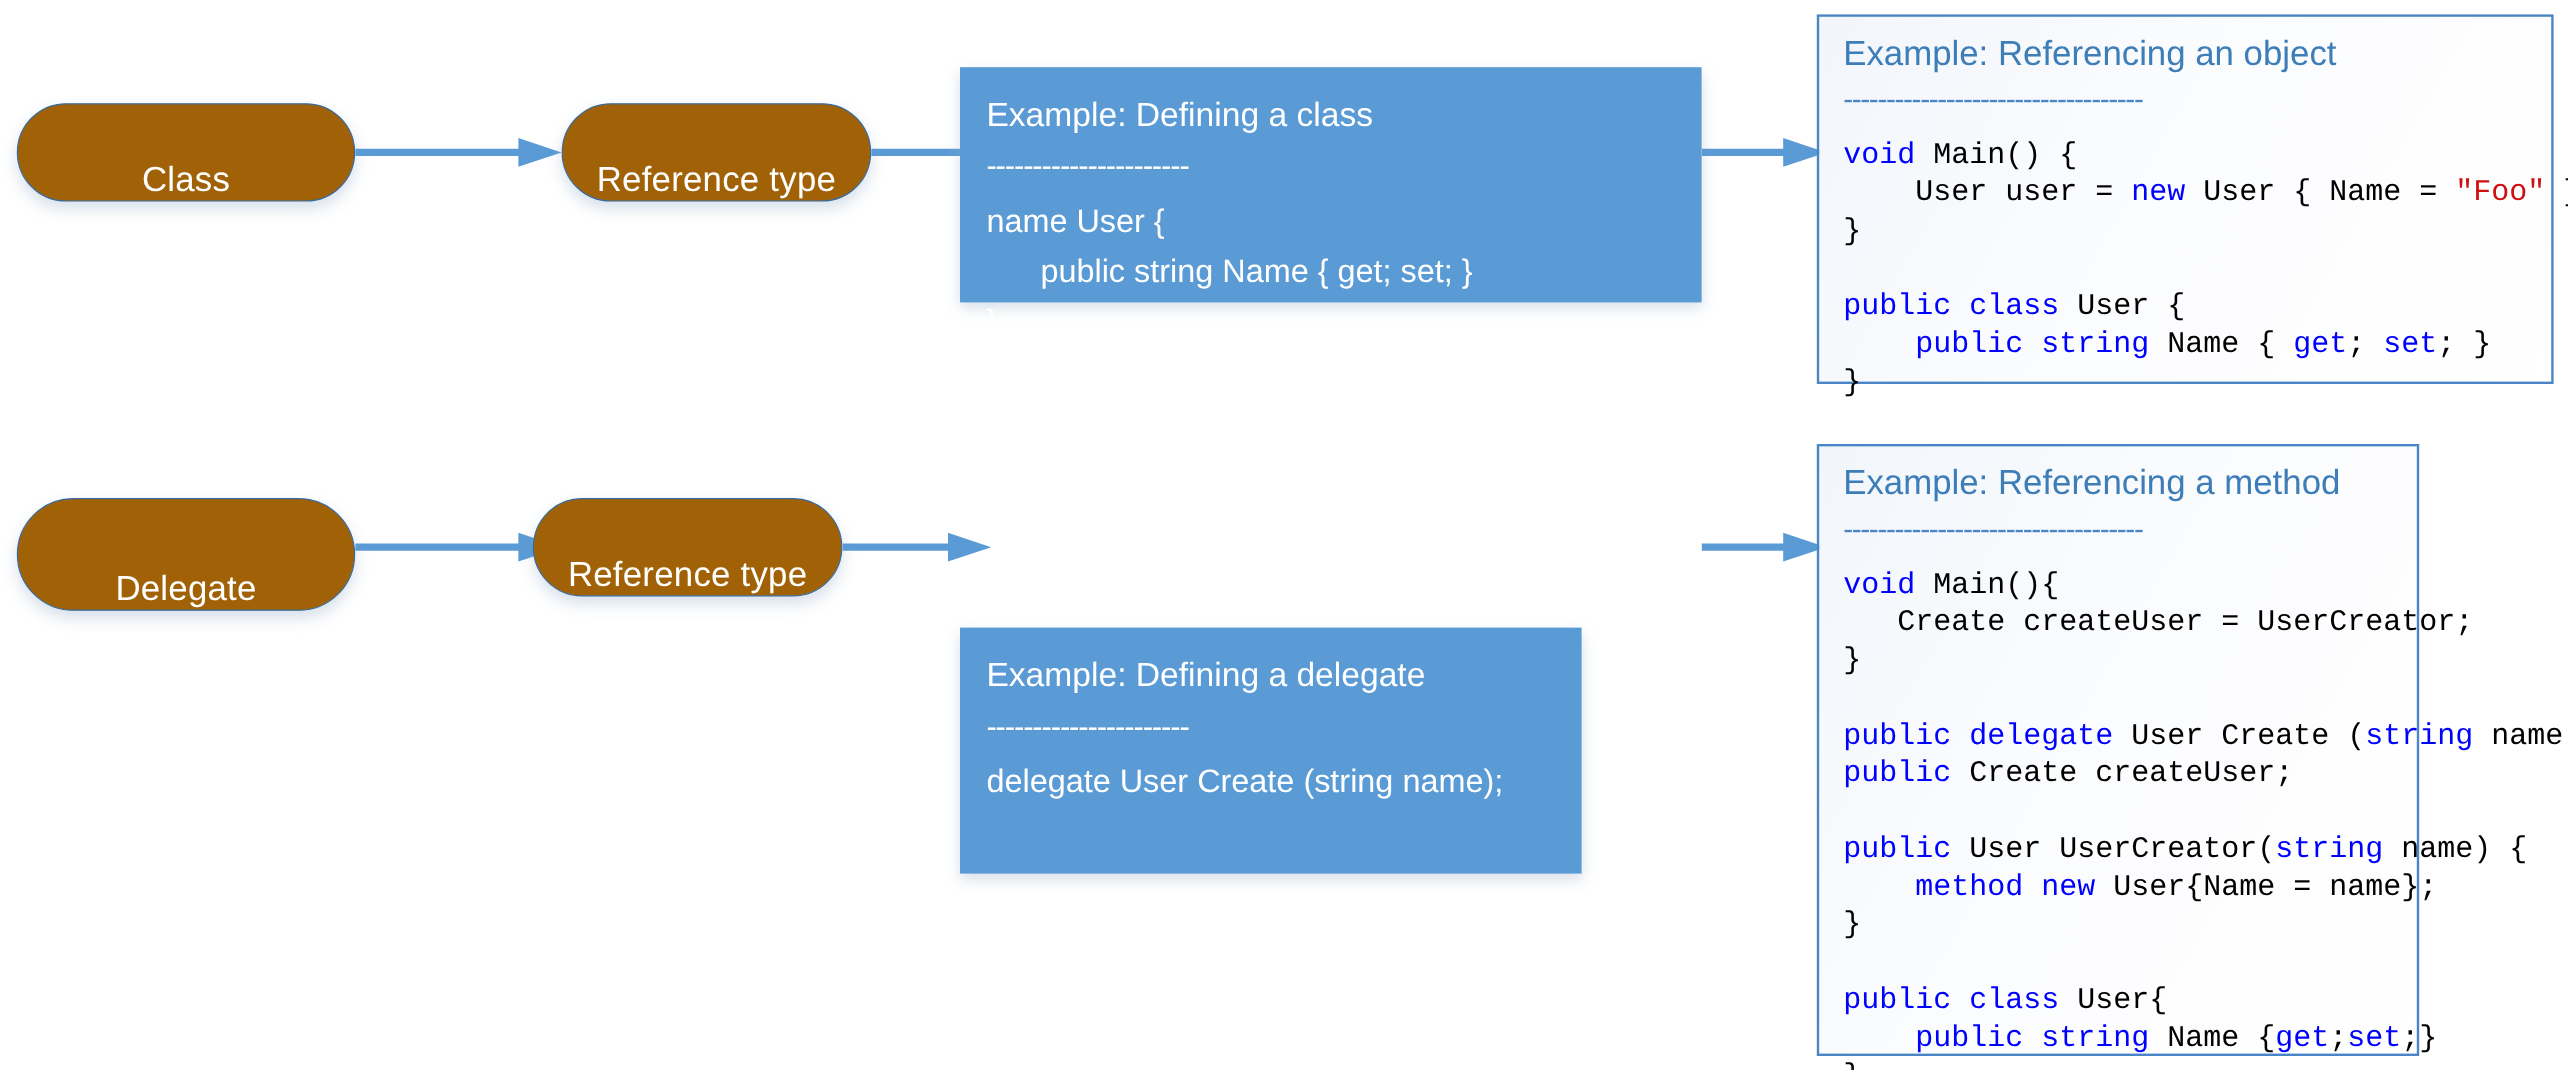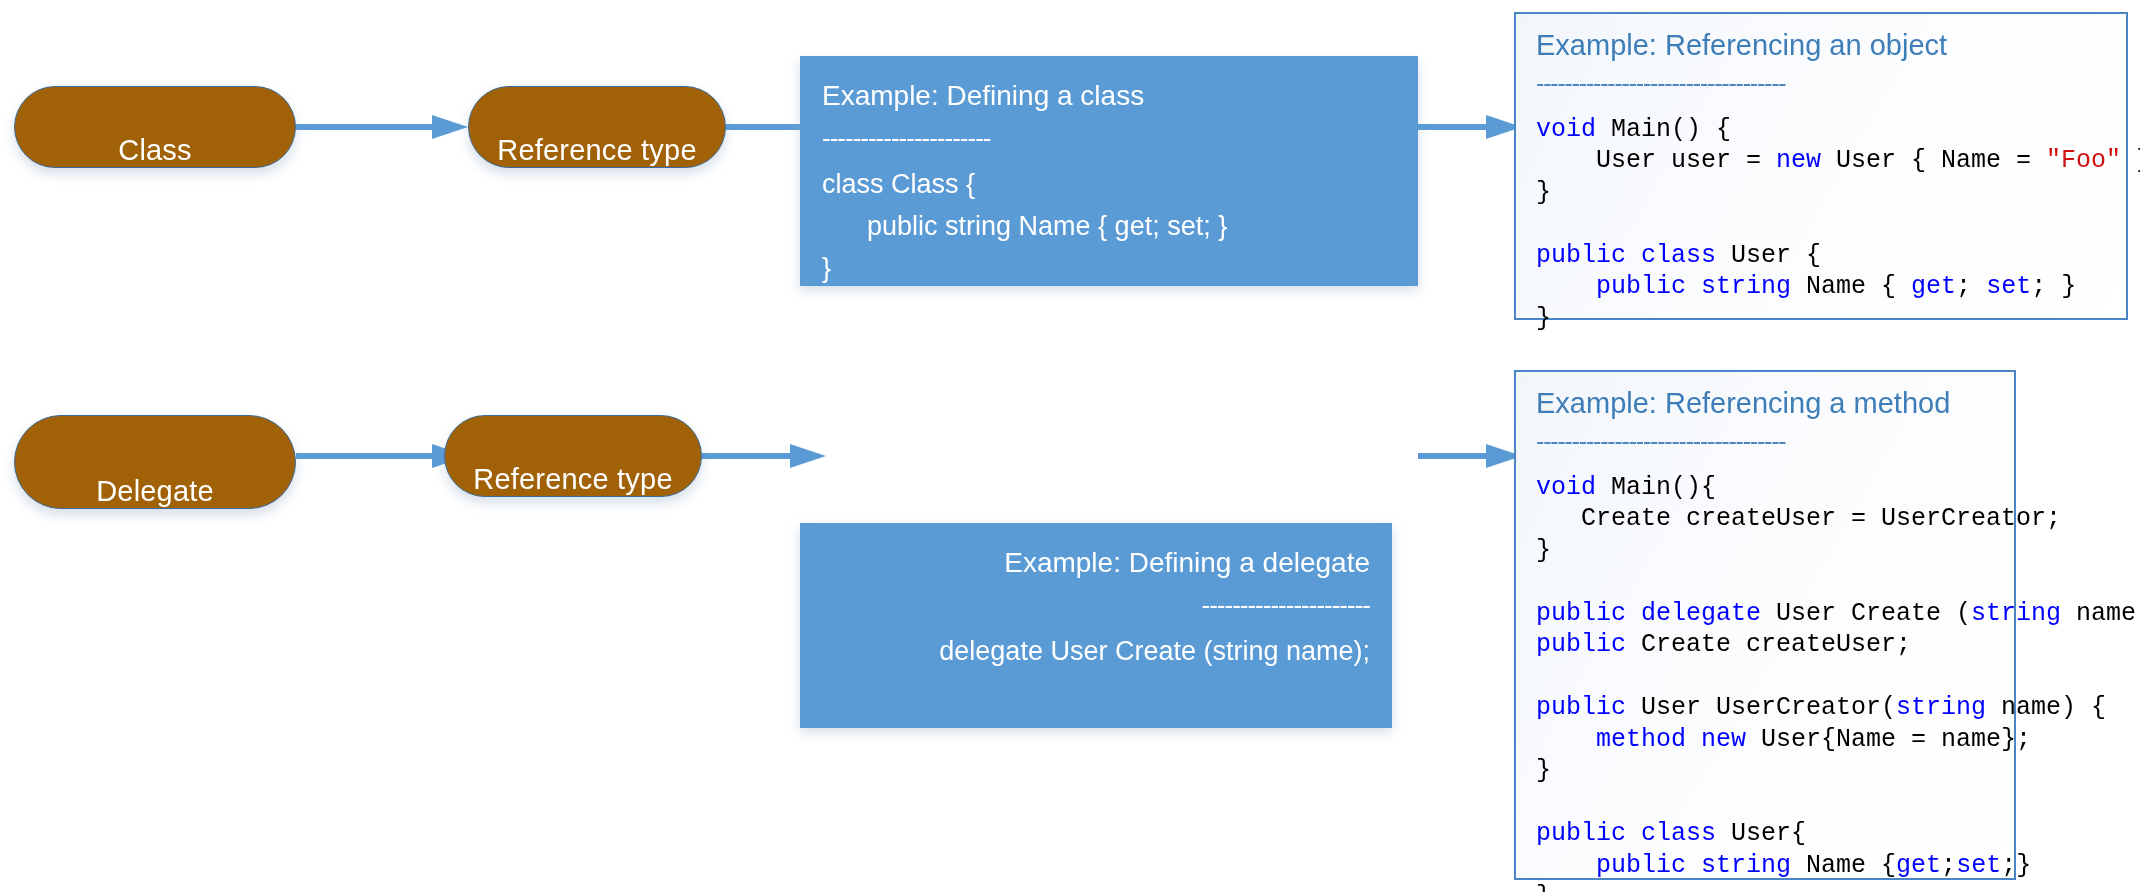--- a/index.html
+++ b/index.html
@@ -142,25 +142,25 @@
 
   <div class="pill" style="left:468px; top:86px; width:258px; height:82px;">
     <span class="pill-label">Reference type</span>
   </div>
 
   <svg class="arrow" style="left:726px; top:114px; width:124px; height:26px;" viewBox="0 0 124 26">
     <line x1="0" y1="13" x2="92" y2="13" stroke="#5B9BD5" stroke-width="6"></line>
     <polygon points="88,1 124,13 88,25" fill="#5B9BD5"></polygon>
   </svg>
 
-  <div class="bluebox" style="left:800px; top:56px; width:618px; height:230px;">
+  <div class="bluebox" style="left:800px; top:56px; width:618px; height:196px;">
     <div class="bb-title">Example: Defining a class</div>
     <div class="bb-rule">----------------------</div>
     <div class="bb-code">
-      <div class="bb-line">class Class {</div>
+      <div class="bb-line">name User {</div>
       <div class="bb-line">      public string Name { get; set; }</div>
       <div class="bb-line">}</div>
     </div>
   </div>
 
   <svg class="arrow" style="left:1418px; top:114px; width:104px; height:26px;" viewBox="0 0 104 26">
     <line x1="0" y1="13" x2="72" y2="13" stroke="#5B9BD5" stroke-width="6"></line>
     <polygon points="68,1 104,13 68,25" fill="#5B9BD5"></polygon>
   </svg>
 
@@ -189,21 +189,21 @@
 
   <div class="pill" style="left:444px; top:415px; width:258px; height:82px;">
     <span class="pill-label">Reference type</span>
   </div>
 
   <svg class="arrow" style="left:702px; top:443px; width:124px; height:26px;" viewBox="0 0 124 26">
     <line x1="0" y1="13" x2="92" y2="13" stroke="#5B9BD5" stroke-width="6"></line>
     <polygon points="88,1 124,13 88,25" fill="#5B9BD5"></polygon>
   </svg>
 
-  <div class="bluebox" style="left:800px; top:523px; width:592px; height:205px;text-align:right;">
+  <div class="bluebox" style="left:800px; top:523px; width:518px; height:205px;">
     <div class="bb-title">Example: Defining a delegate</div>
     <div class="bb-rule">----------------------</div>
     <div class="bb-code">
       <div class="bb-line">delegate User Create (string name);</div>
     </div>
   </div>
 
   <svg class="arrow" style="left:1418px; top:443px; width:104px; height:26px;" viewBox="0 0 104 26">
     <line x1="0" y1="13" x2="72" y2="13" stroke="#5B9BD5" stroke-width="6"></line>
     <polygon points="68,1 104,13 68,25" fill="#5B9BD5"></polygon>

